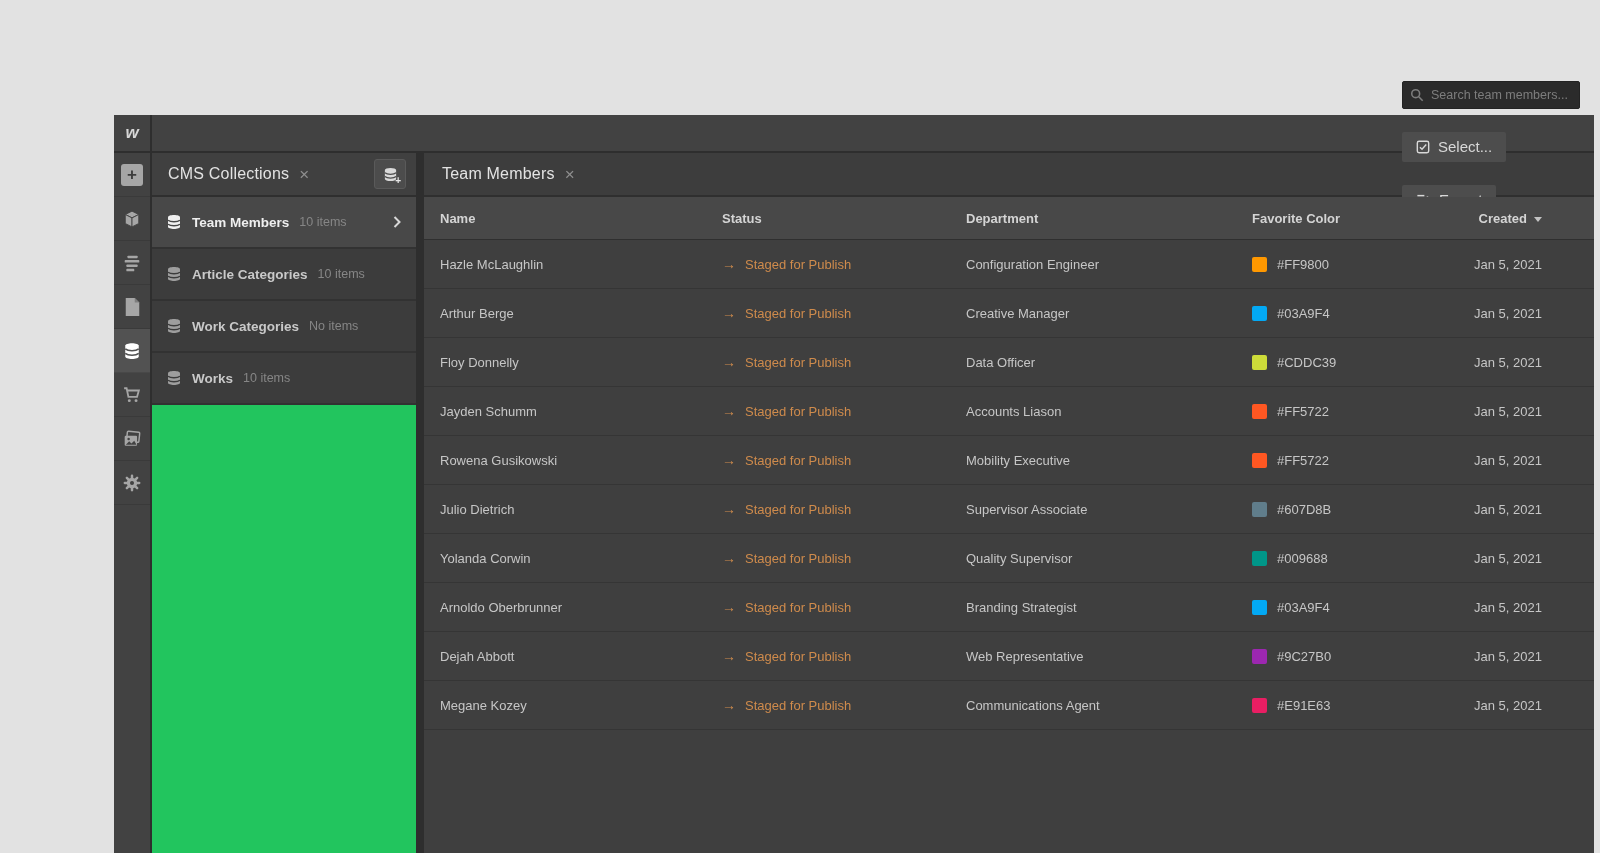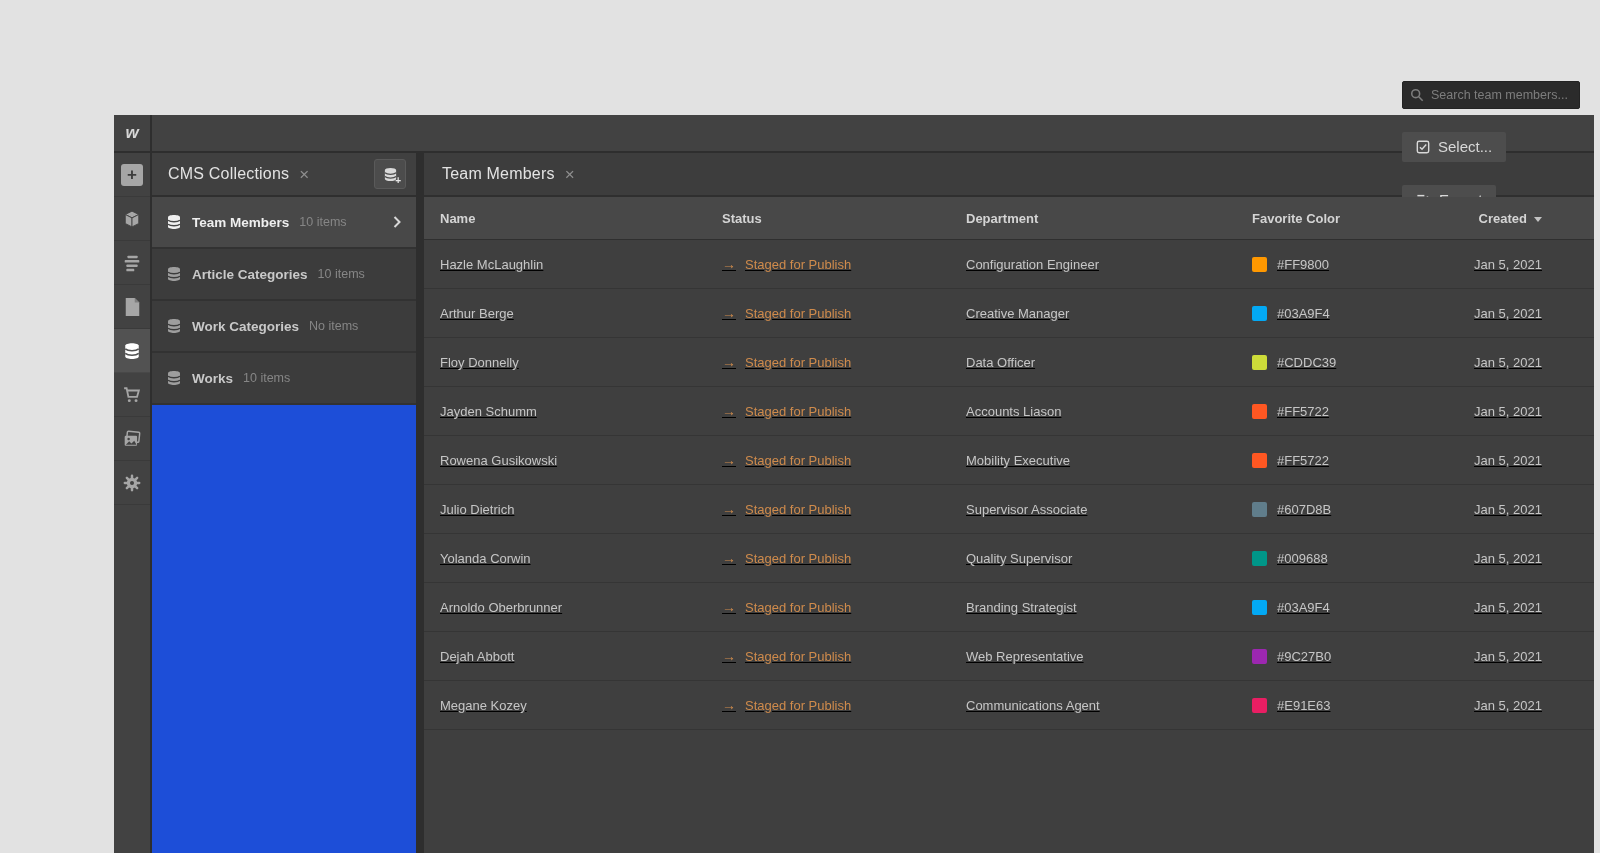--- a/index.html
+++ b/index.html
@@ -22,21 +22,21 @@
              display:flex; flex-direction:column; }
   .icon-cell { height:44px; display:flex; align-items:center; justify-content:center;
                color:#a6a6a6; border-bottom:1px solid rgba(0,0,0,0.12); }
   .icon-cell.active { background:#525252; color:#ffffff; --db-gap:#525252; }
   .icon-cell svg { display:block; }
   .add-tile { width:22px; height:22px; background:#a6a6a6; border-radius:3px;
               display:flex; align-items:center; justify-content:center; color:#3c3c3c;
               font-size:17px; font-weight:bold; line-height:1; }
 
   
-  .panel { width:272px; flex:0 0 272px; background:#1d4ed8; border-right:8px solid #2e2e2e;
+  .panel { width:272px; flex:0 0 272px; background:#22c55e; border-right:8px solid #2e2e2e;
            display:flex; flex-direction:column; }
   .panel-header { height:44px; flex:0 0 44px; background:#404040; border-bottom:2px solid #2f2f2f;
                   display:flex; align-items:center; padding:0 10px 0 16px; }
   .panel-title { color:#e2e2e2; font-size:16px; letter-spacing:.2px; }
   .close-x { color:#8f8f8f; font-size:17px; margin-left:10px; line-height:1; }
   .add-collection-btn { margin-left:auto; width:32px; height:30px; background:#4c4c4c;
                         border:1px solid #5a5a5a; border-radius:3px; display:flex;
                         align-items:center; justify-content:center; color:#d9d9d9; --db-gap:#4c4c4c;
                         position:relative; }
   .add-collection-btn .plus { position:absolute; right:4px; bottom:2px; font-size:10px;
@@ -70,21 +70,21 @@
 
   
   .thead { height:43px; flex:0 0 43px; background:#484848; border-bottom:1px solid #2f2f2f;
            display:grid; grid-template-columns:282px 244px 286px 172px 1fr;
            align-items:center; padding:0 52px 0 16px; }
   .th { color:#d4d4d4; font-size:13px; font-weight:bold; }
   .th.created { text-align:right; }
   .caret-down { display:inline-block; width:0; height:0; border-left:4px solid transparent;
                 border-right:4px solid transparent; border-top:5px solid #c3c3c3;
                 margin-left:7px; vertical-align:middle; }
-  .tbody { flex:1; overflow:hidden;text-decoration:underline; }
+  .tbody { flex:1; overflow:hidden; }
   .trow { height:49px; display:grid; grid-template-columns:282px 244px 286px 172px 1fr;
           align-items:center; padding:0 52px 0 16px; background:#3f3f3f;
           border-bottom:1px solid #353535; font-size:13px; color:#c6c6c6; }
   .cell-status { color:#cf8b4c; display:flex; align-items:center; }
   .cell-status .arrow { margin-right:9px; font-size:14px; }
   .cell-color { display:flex; align-items:center; }
   .swatch { width:15px; height:15px; border-radius:2px; margin-right:10px; flex:0 0 15px; }
   .cell-created { text-align:right; }
 </style>
 </head>

